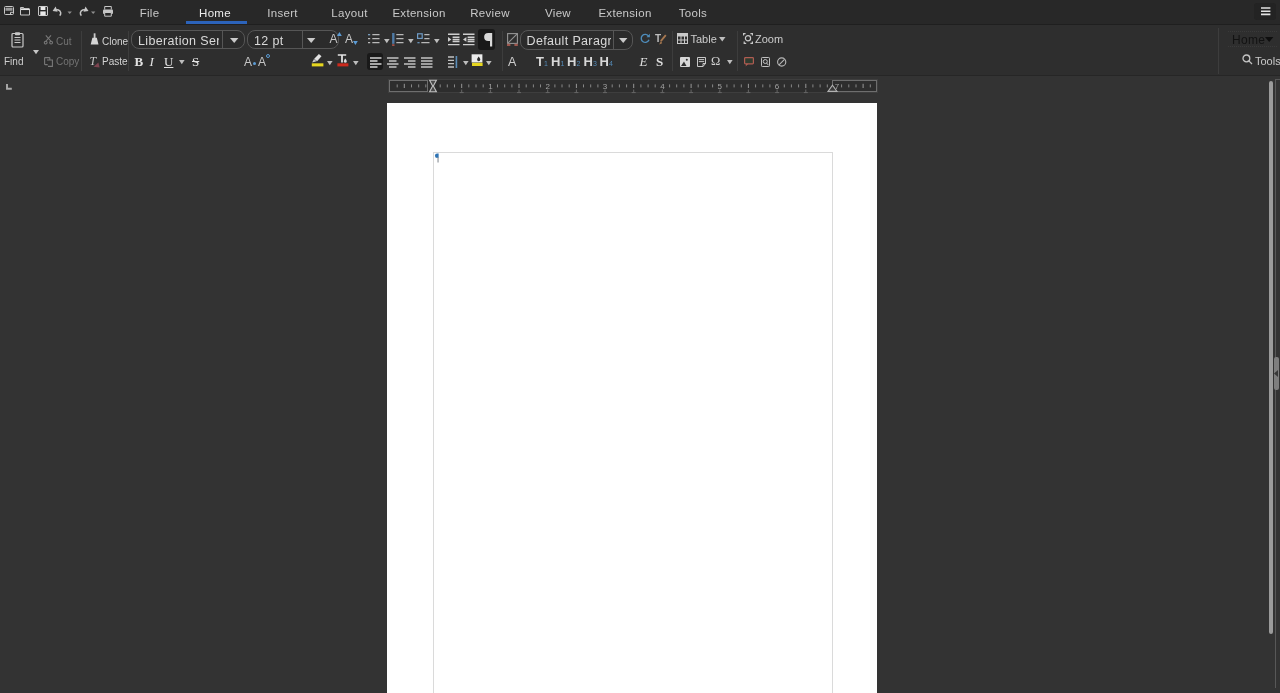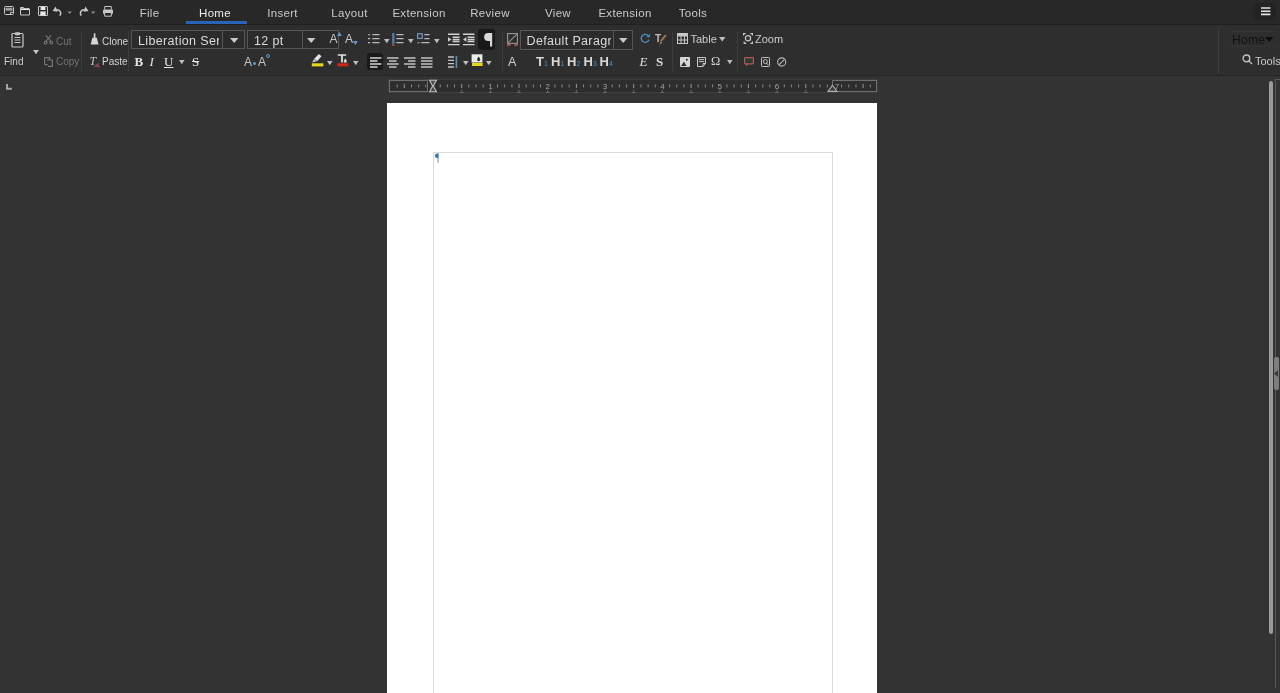--- a/index.html
+++ b/index.html
@@ -4,21 +4,21 @@
  font-family:"Liberation Sans",sans-serif;}
 *{box-sizing:border-box}
 .abs{position:absolute}
 #topbar{position:absolute;left:0;top:0;width:1280px;height:25px;background:#282828;border-bottom:1px solid #1f1f1f}
 #ribbon{position:absolute;left:0;top:25px;width:1280px;height:51px;background:#2e2e2e;border-bottom:1px solid #262626}
 #canvas{position:absolute;left:0;top:76px;width:1280px;height:617px;background:#333333}
 .tab{position:absolute;top:7px;font-size:11.5px;color:#c9c9c9;transform:translateX(-50%);letter-spacing:.3px;white-space:nowrap}
 .sep{position:absolute;top:6px;width:1px;height:40px;background:#3d3d3d}
 .lbl{position:absolute;font-size:10px;color:#c9c9c9;white-space:nowrap}
 .dis{color:#737373}
-.combo{position:absolute;top:5px;height:19px;border:1px solid #565656;border-radius:0;background:#2b2b2b;color:#dadada;font-size:12.5px;overflow:hidden}
+.combo{position:absolute;top:5px;height:19px;border:1px solid #565656;border-radius:8px;background:#2b2b2b;color:#dadada;font-size:12.5px;overflow:hidden}
 .combo .tx{position:absolute;left:6px;top:2.5px;white-space:nowrap;letter-spacing:.35px}
 .combo .dv{position:absolute;top:0;width:1px;height:19px;background:#565656}
 .activebox{position:absolute;background:#191919;border-radius:3px}
 svg{position:absolute;overflow:visible}
 </style></head><body>
 
 <div id="topbar">
 
  <svg class="abs" style="left:4px;top:5px" width="110" height="15" viewBox="0 0 110 15">
   <g fill="none" stroke="#c6c6c6" stroke-width="1">

